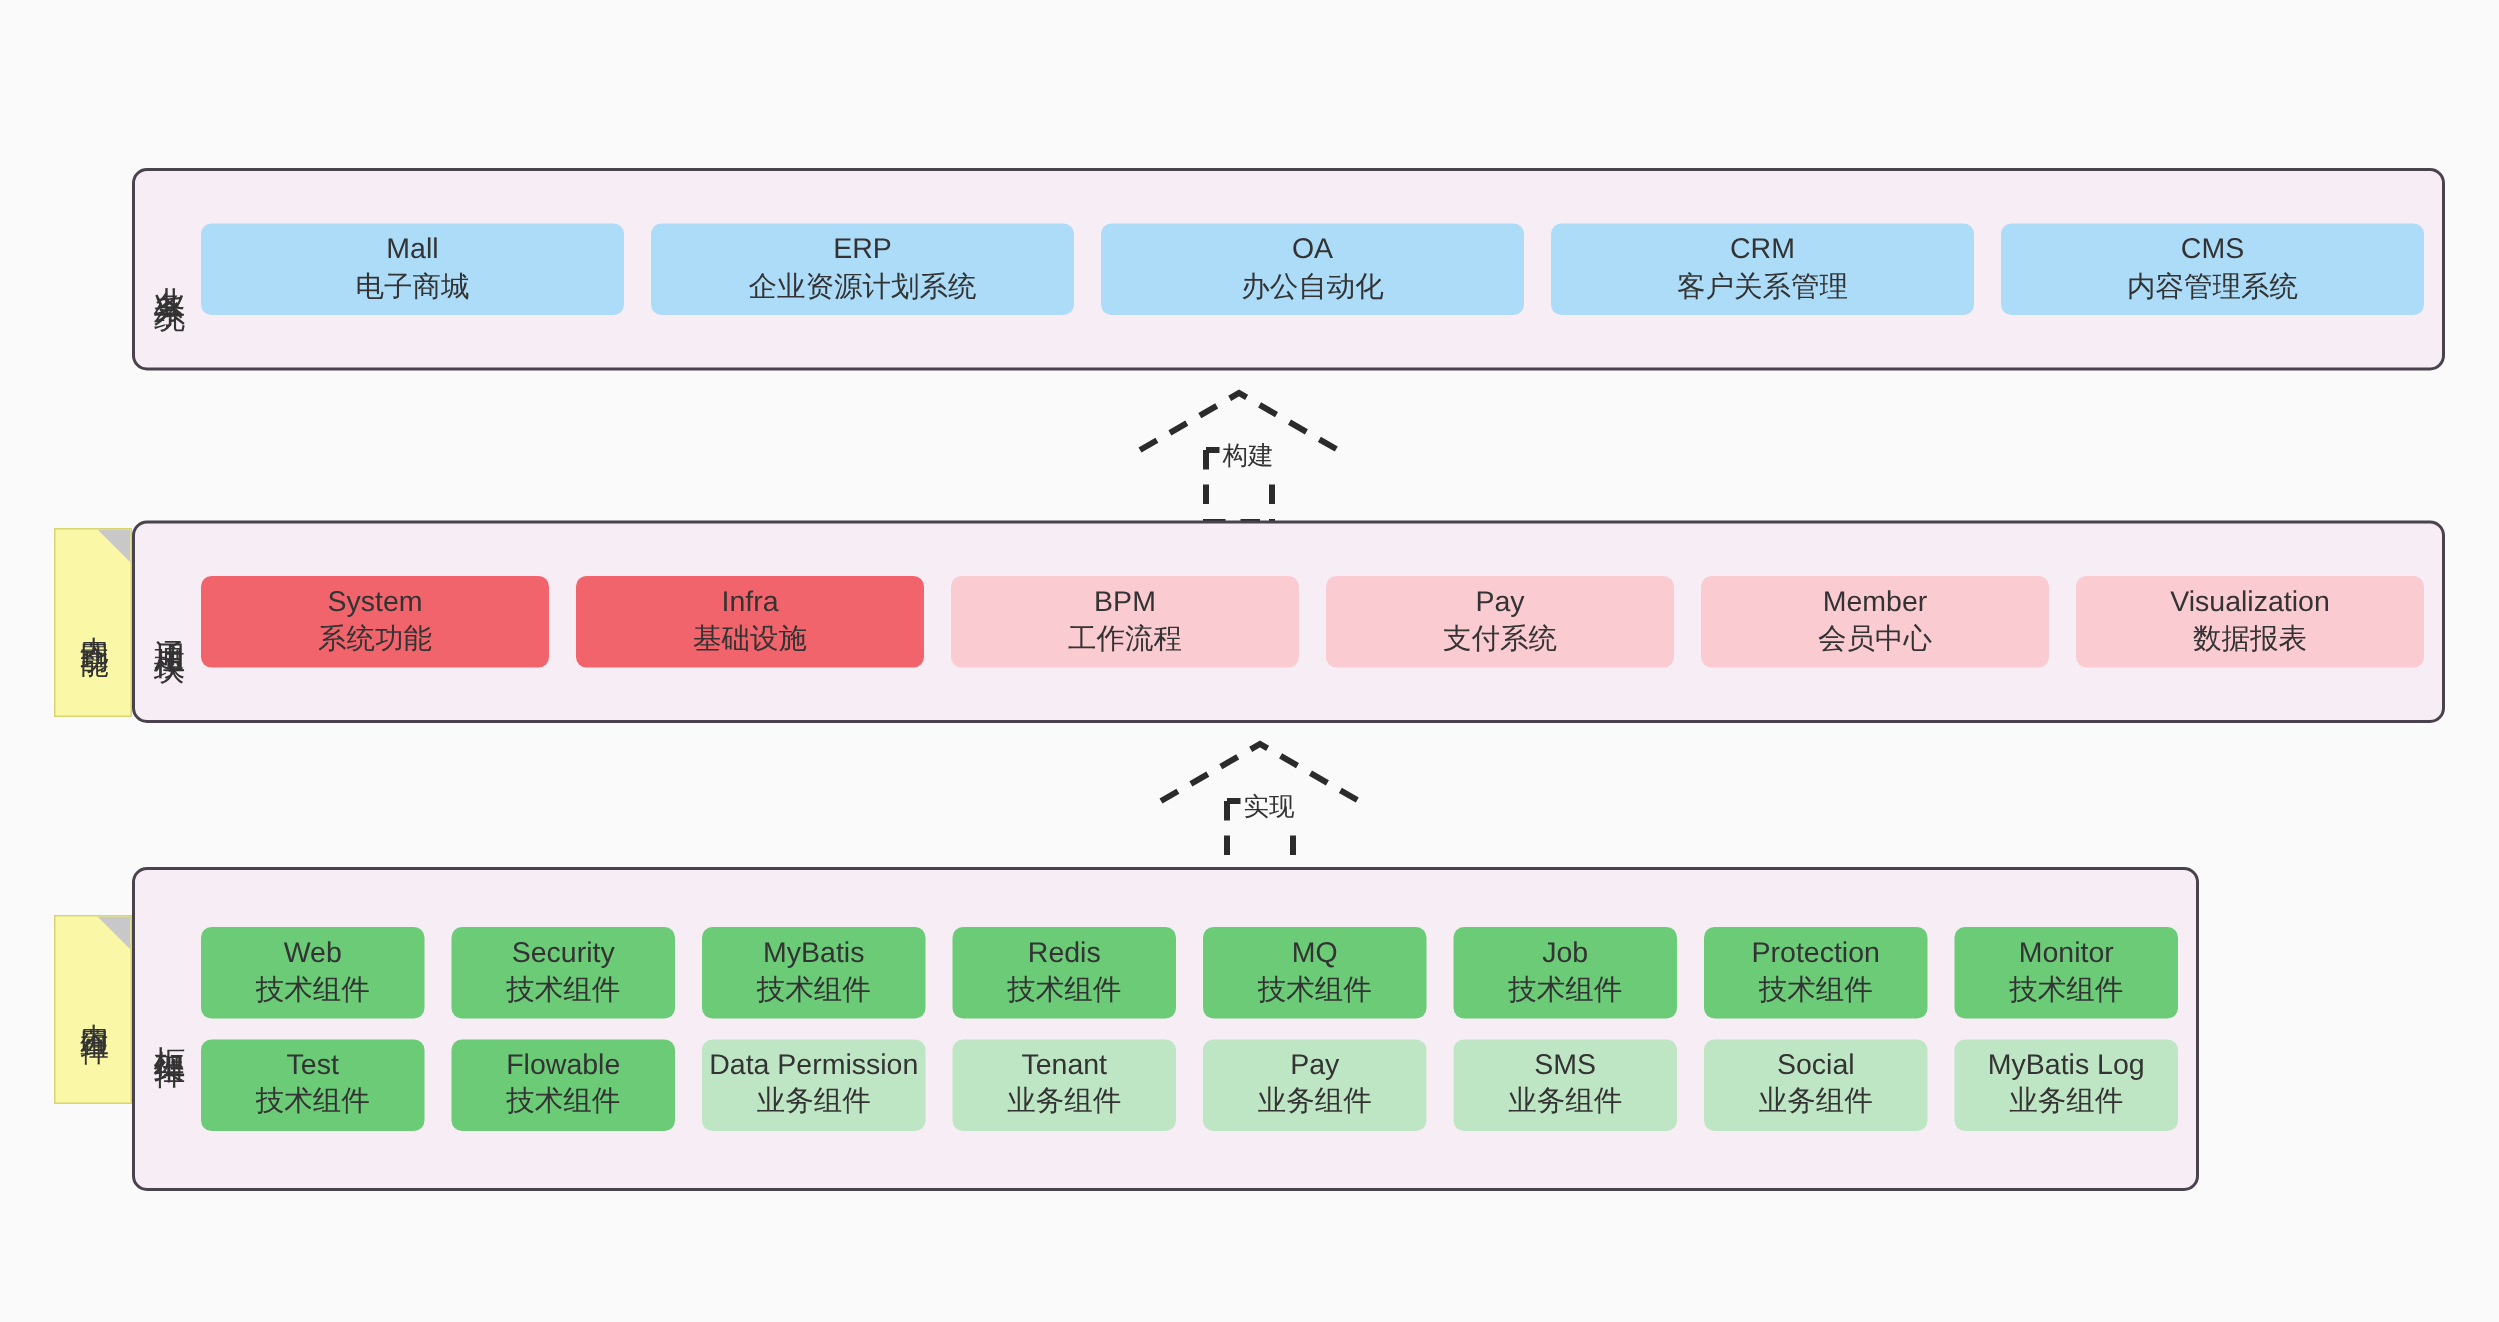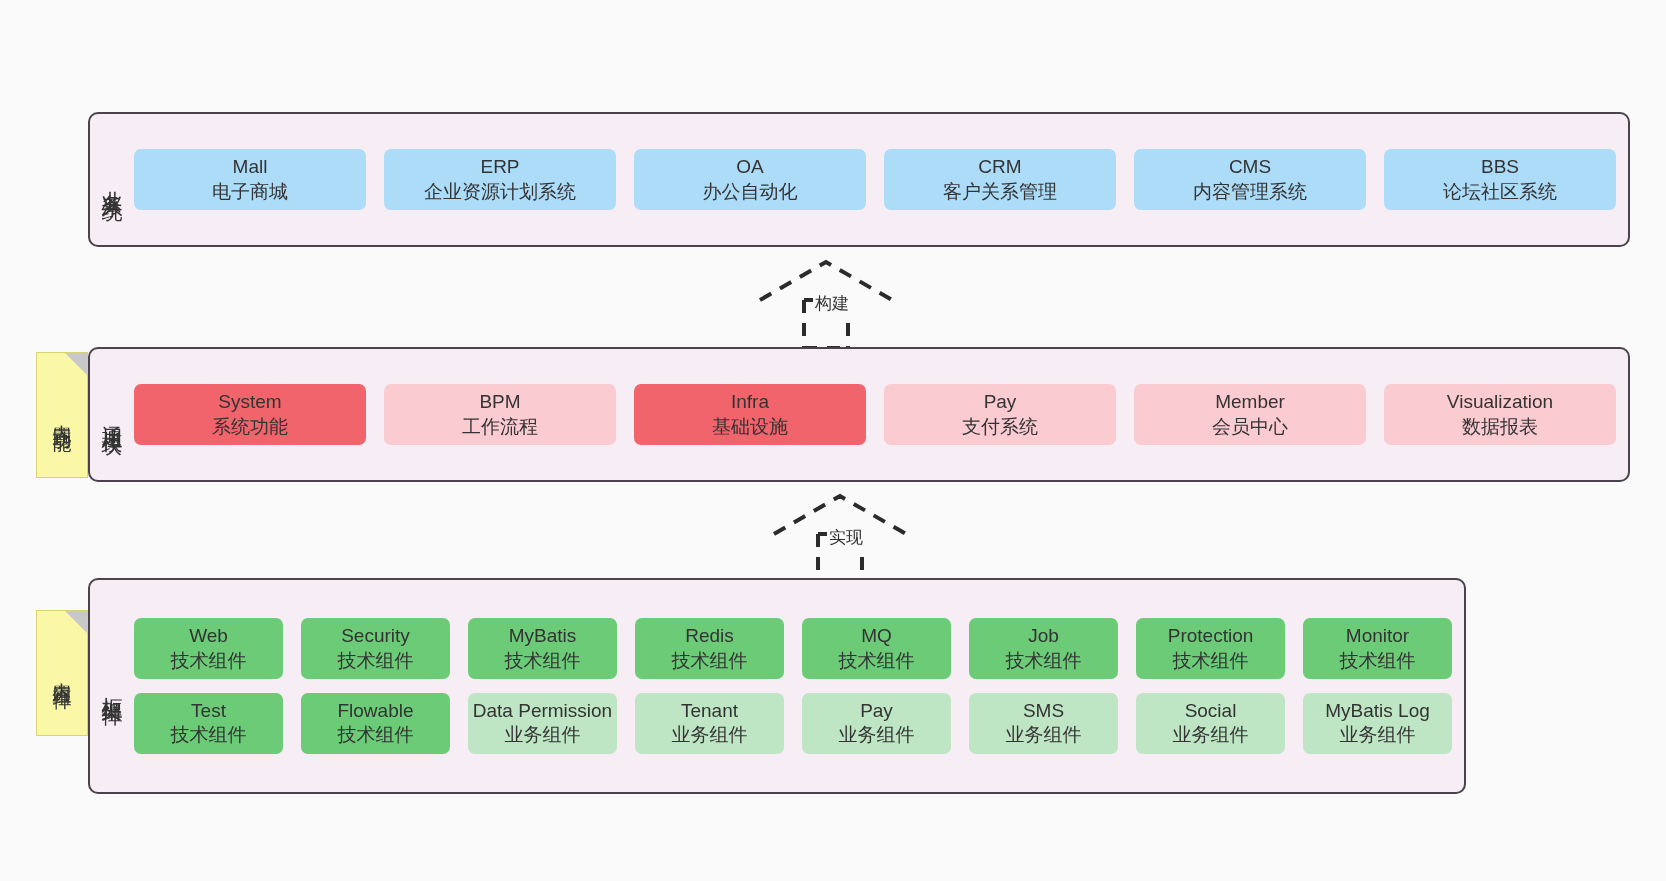--- a/index.html
+++ b/index.html
@@ -141,24 +141,20 @@
         <span class="l1">OA</span>
         <span class="l2">办公自动化</span>
       </div>
       <div class="card c-blue">
         <span class="l1">CRM</span>
         <span class="l2">客户关系管理</span>
       </div>
       <div class="card c-blue">
         <span class="l1">CMS</span>
         <span class="l2">内容管理系统</span>
-      </div>
-      <div class="card c-blue">
-        <span class="l1">BBS</span>
-        <span class="l2">论坛社区系统</span>
       </div>
     </div>
   </div>
 </div>
 
 <div class="arrow" style="left:758px; top:258px; width:136px; height:92px;">
   <svg width="136" height="92" viewBox="0 0 136 92" fill="none">
     <path d="M2 42 L68 4 L134 42" stroke="#2B2B2B" stroke-width="4" stroke-dasharray="13 10" stroke-linecap="butt" fill="none"></path>
     <path d="M46 42 L90 42" stroke="#2B2B2B" stroke-width="4" stroke-dasharray="13 10" fill="none"></path>
     <path d="M46 42 L46 90" stroke="#2B2B2B" stroke-width="4" stroke-dasharray="13 10" fill="none"></path>
@@ -173,27 +169,27 @@
 </div>
 
 <div class="layer" id="layer-common" style="left:88px; top:347px; width:1542px; height:135px;">
   <div class="layer-label">通用模块</div>
   <div class="cards">
     <div class="card-row">
       <div class="card c-red">
         <span class="l1">System</span>
         <span class="l2">系统功能</span>
       </div>
-      <div class="card c-pink">
-        <span class="l1">BPM</span>
-        <span class="l2">工作流程</span>
-      </div>
       <div class="card c-red">
         <span class="l1">Infra</span>
         <span class="l2">基础设施</span>
+      </div>
+      <div class="card c-pink">
+        <span class="l1">BPM</span>
+        <span class="l2">工作流程</span>
       </div>
       <div class="card c-pink">
         <span class="l1">Pay</span>
         <span class="l2">支付系统</span>
       </div>
       <div class="card c-pink">
         <span class="l1">Member</span>
         <span class="l2">会员中心</span>
       </div>
       <div class="card c-pink">

